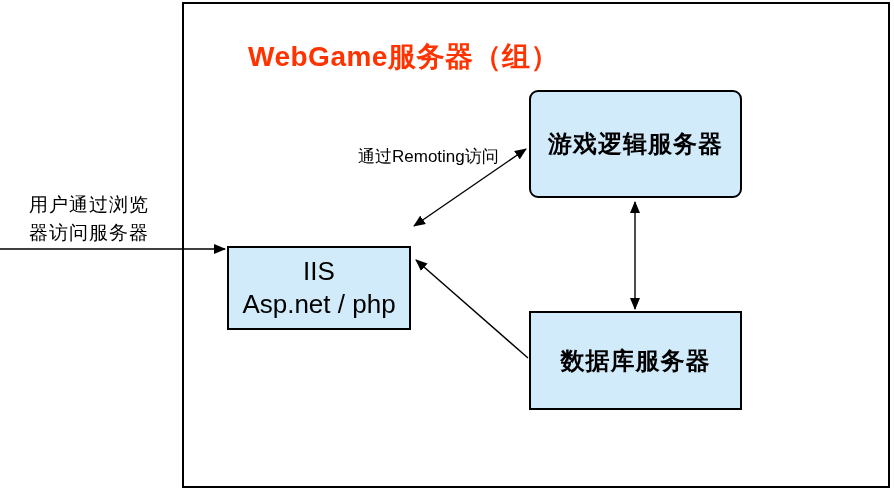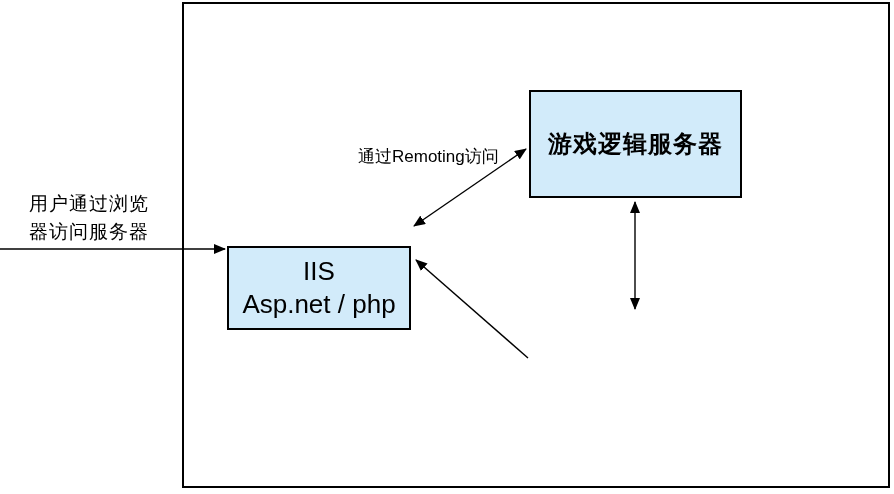--- a/index.html
+++ b/index.html
@@ -61,20 +61,21 @@
   }
   .node-game {
     left: 529px;
     top: 90px;
     width: 213px;
     height: 108px;
     font-size: 24px;
     font-weight: bold;
     letter-spacing: 1px;
     font-family: "DejaVu Serif", "Liberation Serif", serif;
+    border-radius: 9px;
   }
   .node-db {
     left: 529px;
     top: 311px;
     width: 213px;
     height: 99px;
     font-size: 24px;
     font-weight: bold;
     letter-spacing: 1px;
     font-family: "DejaVu Serif", "Liberation Serif", serif;
@@ -82,21 +83,21 @@
   .user-label {
     position: absolute;
     left: 22px;
     top: 191px;
     width: 134px;
     font-size: 19px;
     line-height: 28px;
     letter-spacing: 1px;
     text-align: center;
     color: #000000;
-    font-family: Liberation Mono, monospace;
+    font-family: Liberation Serif, serif;
   }
   .remoting-label {
     position: absolute;
     left: 333px;
     top: 145px;
     font-size: 17px;
     color: #000000;
     white-space: nowrap;
     font-family: "Liberation Sans", sans-serif;
     margin-left: 25px;
@@ -110,37 +111,41 @@
     pointer-events: none;
   }
 </style>
 </head>
 <body>
 
 <div id="stage">
 
   <div class="outer-frame"></div>
 
+  <div class="diagram-title">WebGame服务器（组）</div>
 
   <div class="user-label">
     <div>用户通过浏览</div>
     <div>器访问服务器</div>
   </div>
 
   <div class="remoting-label">通过Remoting访问</div>
 
   <div class="node node-iis">
     <div>IIS</div>
     <div>Asp.net / php</div>
   </div>
 
   <div class="node node-game">
     <div>游戏逻辑服务器</div>
   </div>
 
+  <div class="node node-db">
+    <div>数据库服务器</div>
+  </div>
 
   <svg class="edges-layer" width="894" height="494" viewBox="0 0 894 494" xmlns="http://www.w3.org/2000/svg">
     <defs>
       <marker id="ah" viewBox="0 0 12 10" refX="11" refY="5" markerWidth="12" markerHeight="10" orient="auto-start-reverse" markerUnits="userSpaceOnUse">
         <path d="M0,0 L12,5 L0,10 z" fill="#000000"></path>
       </marker>
     </defs>
 
     <path d="M 0 249 L 225 249" stroke="#000000" stroke-width="1.4" fill="none" marker-end="url(#ah)"></path>
 

